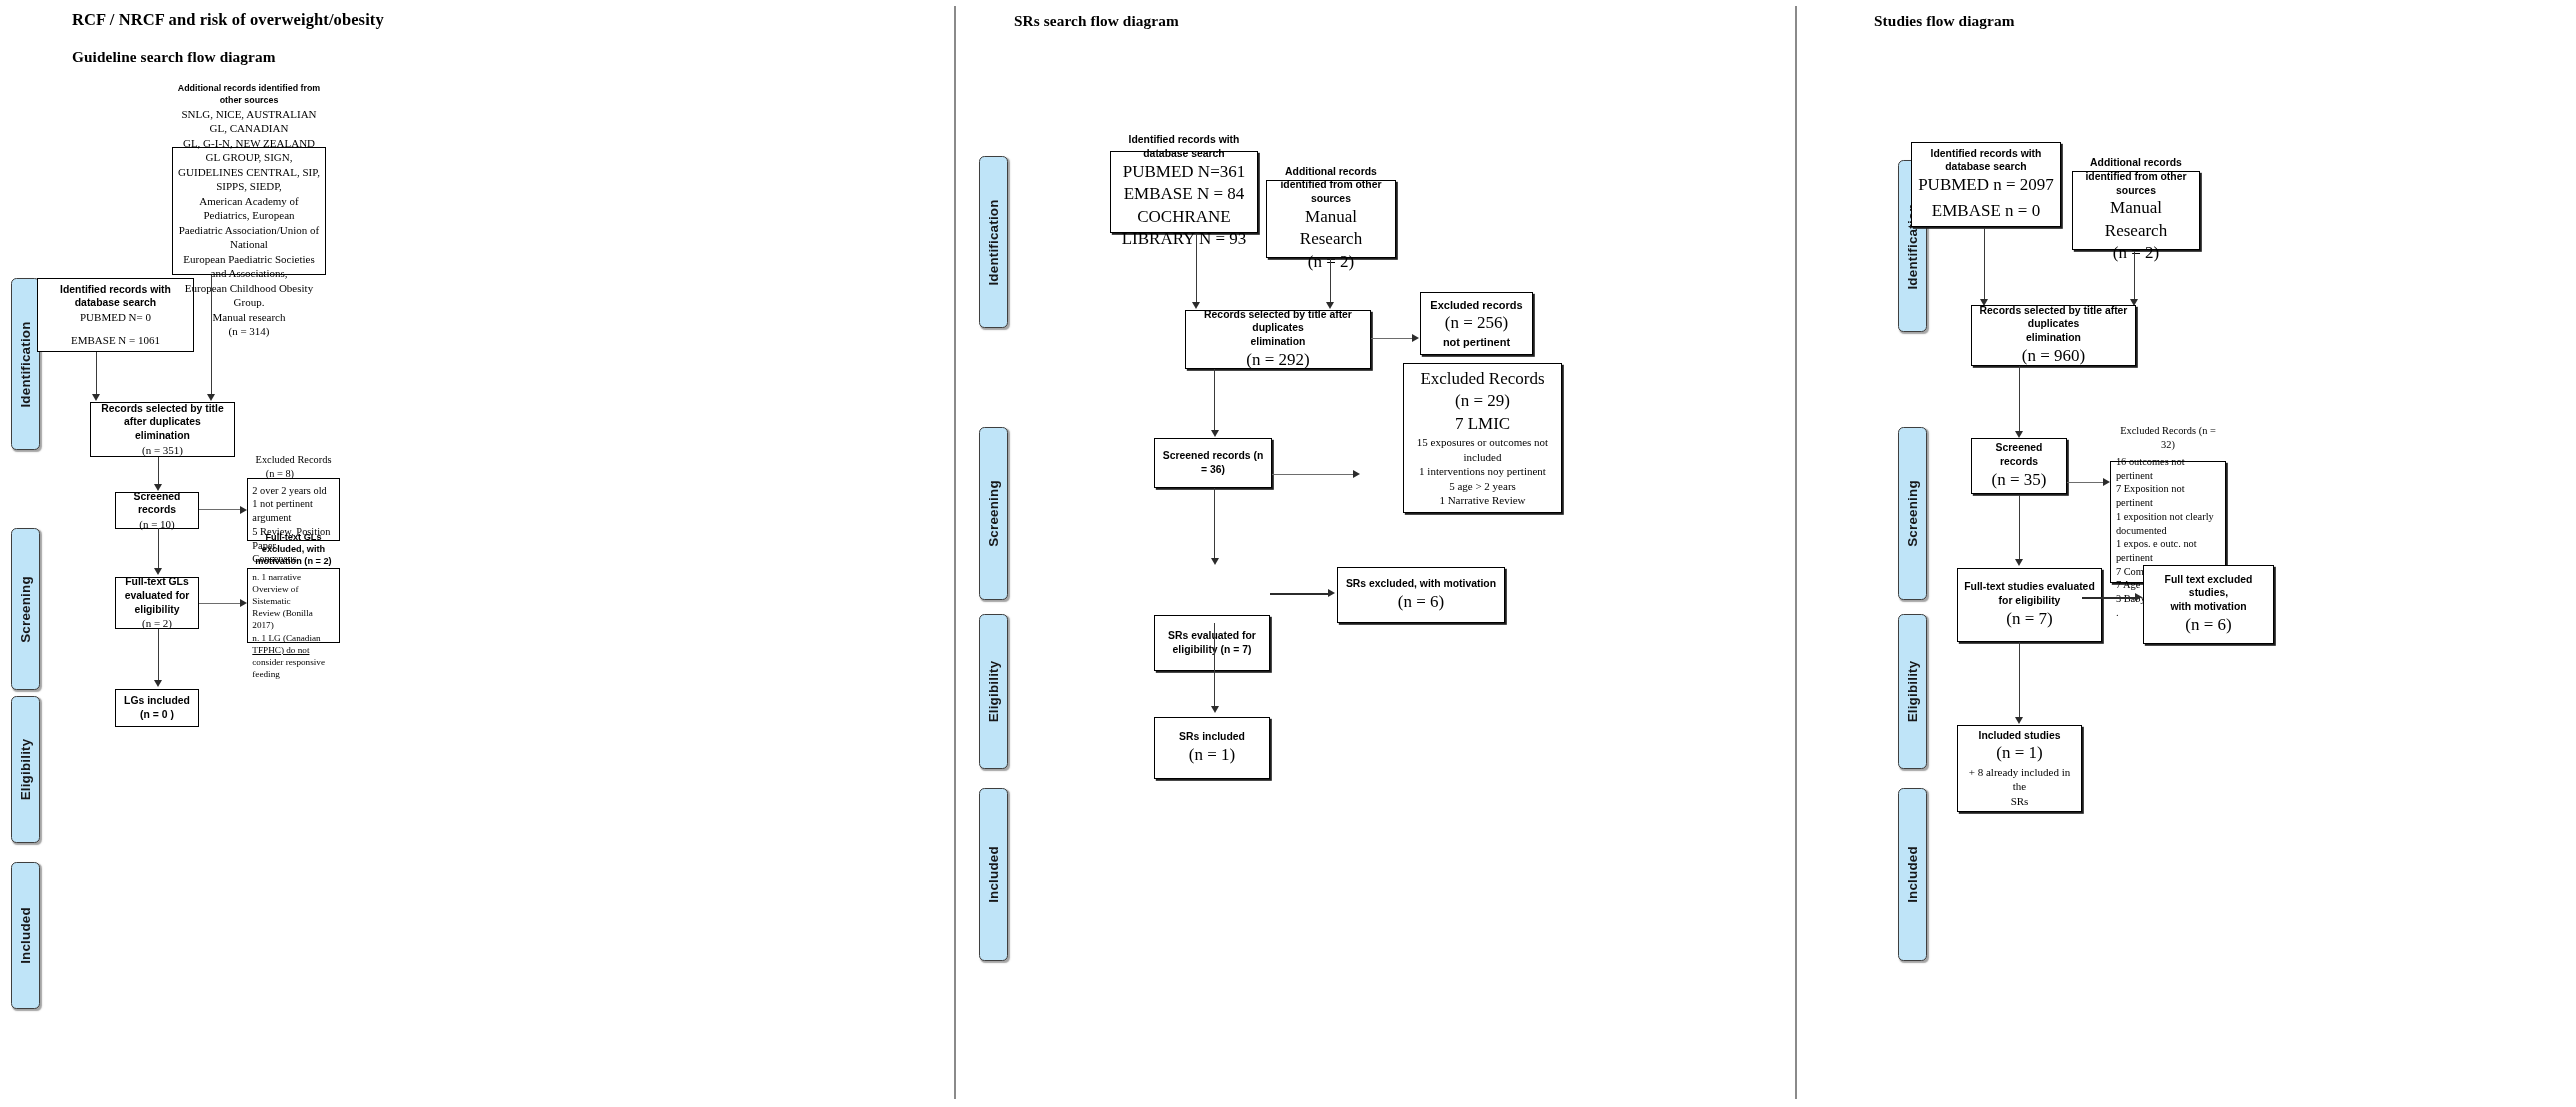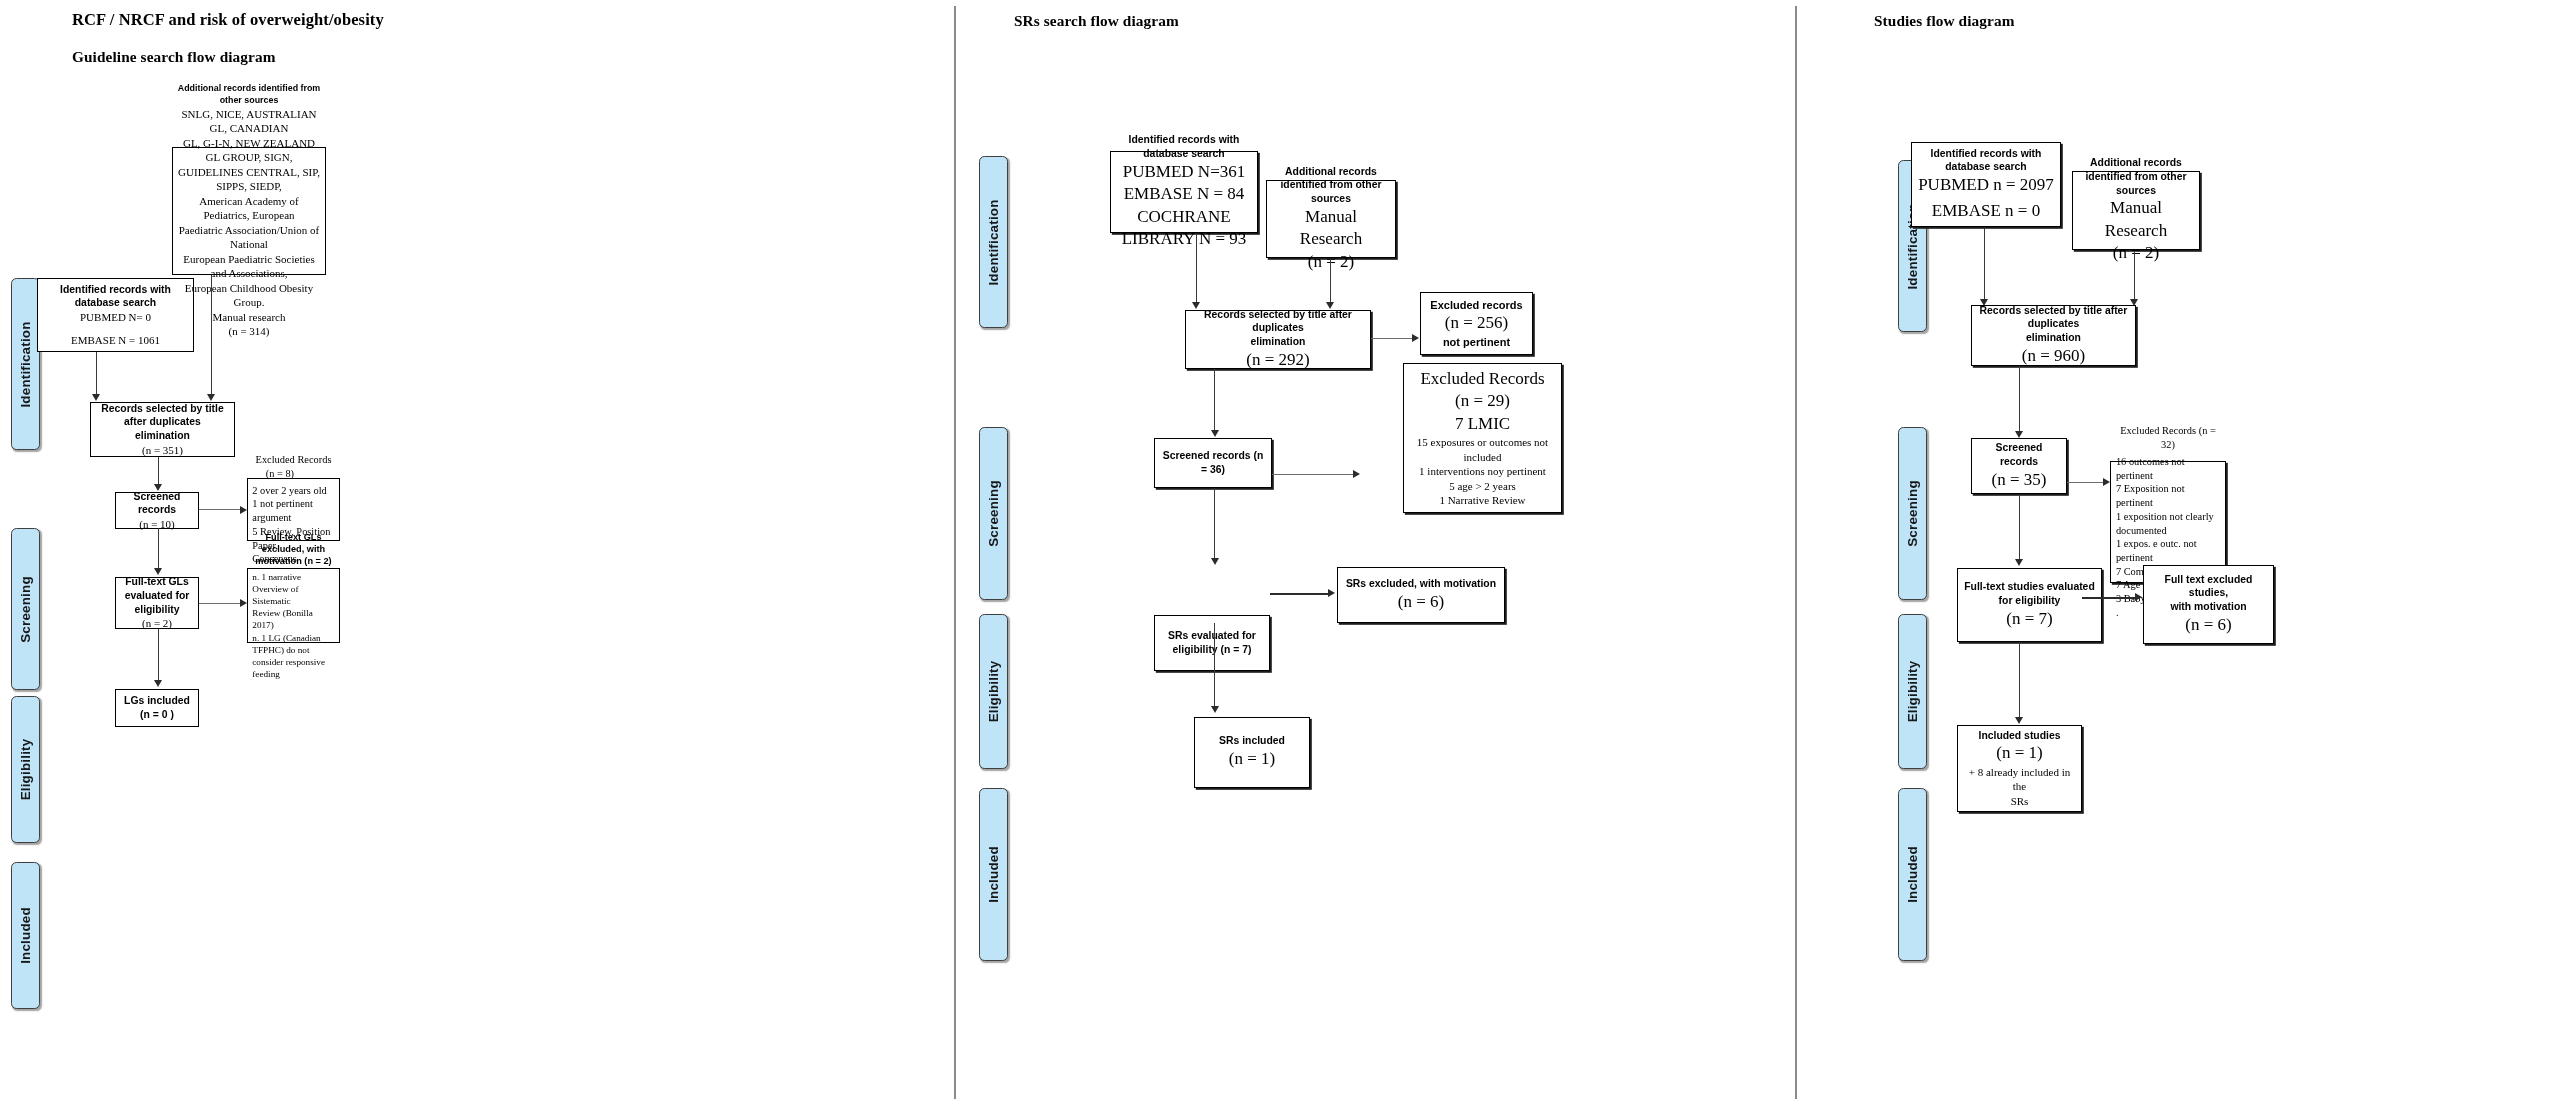--- a/index.html
+++ b/index.html
@@ -189,21 +189,21 @@
   </div>
 
   <div class="hline" style="left:199px;top:603px;width:42px;"></div>
   <div class="arrow-right" style="left:240px;top:599px;"></div>
 
   <div class="box" style="left:247px;top:568px;width:93px;height:75px;align-items:flex-start;padding:3.7px 4.3px;">
     <span class="line t-sans" style="font-size:9.2px;">Full-text GLs excluded, with</span>
     <span class="line t-sans" style="font-size:9.2px;">motivation (n = 2)</span>
     <span class="line t-serif left" style="font-size:9.2px;margin-top:3.7px;">n. 1 narrative Overview of Sistematic</span>
     <span class="line t-serif left" style="font-size:9.2px;">Review (Bonilla 2017)</span>
-    <span class="line t-serif left" style="font-size:9.2px;">n. 1 LG (Canadian TFPHC) do not</span>
+    <span class="line t-serif left" style="font-size:9.2px;text-decoration:underline;">n. 1 LG (Canadian TFPHC) do not</span>
     <span class="line t-serif left" style="font-size:9.2px;">consider responsive feeding</span>
   </div>
 
   <div class="vline" style="left:158px;top:629px;height:54px;"></div>
   <div class="arrow-down" style="left:154px;top:680px;"></div>
 
   <div class="box" style="left:115px;top:689px;width:84px;height:38px;">
     <span class="line t-sans fs17">LGs included</span>
     <span class="line t-sans fs17">(n = 0 )</span>
   </div>
@@ -291,21 +291,21 @@
   <div class="arrow-right" style="left:1328px;top:589px;"></div>
 
   <div class="box shadowed" style="left:1337px;top:567px;width:168px;height:56px;">
     <span class="line t-sans fs17">SRs excluded, with motivation</span>
     <span class="line t-serif fs19">(n = 6)</span>
   </div>
 
   <div class="vline" style="left:1214px;top:623px;height:85px;"></div>
   <div class="arrow-down" style="left:1211px;top:706px;"></div>
 
-  <div class="box shadowed" style="left:1154px;top:717px;width:116px;height:71px;margin-left:40px;">
+  <div class="box shadowed" style="left:1154px;top:717px;width:116px;height:62px;">
     <span class="line t-sans fs17">SRs included</span>
     <span class="line t-serif fs19">(n = 1)</span>
   </div>
 
   <div class="title small" style="left:1838px;top:12.2px;margin-left:36px;">Studies flow diagram</div>
 
   <div class="pill" style="left:1898px;top:160px;width:27px;height:170px;">
     <span>Identification</span>
   </div>
   <div class="pill" style="left:1898px;top:427px;width:27px;height:171px;">

